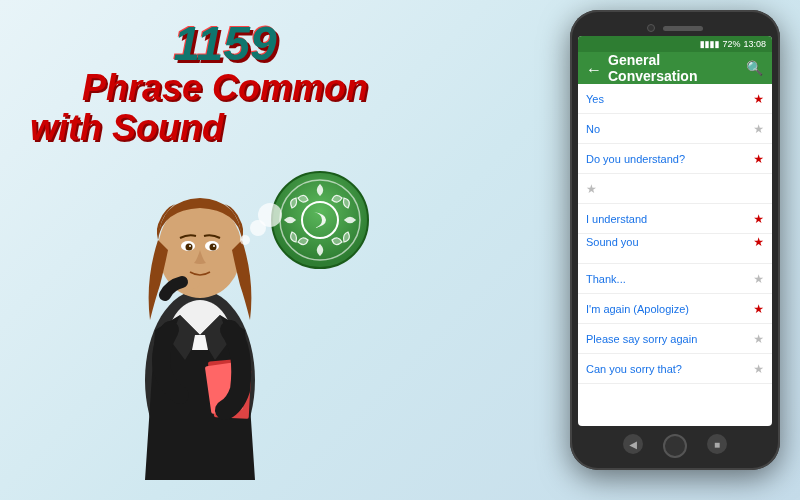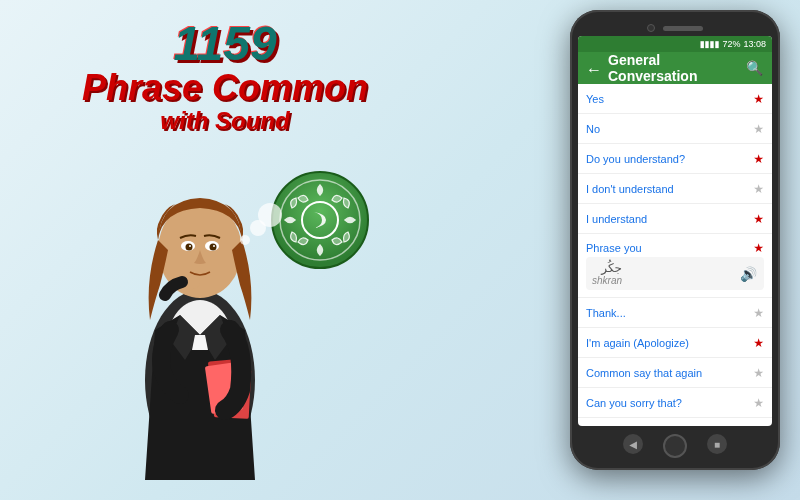--- a/index.html
+++ b/index.html
@@ -34,26 +34,26 @@
       font-size: 36px;
       font-weight: 900;
       color: #cc0000;
       text-shadow: 2px 2px 0 #8b0000;
       font-style: italic;
       text-align: center;
       line-height: 1.1;
     }
 
     .subtitle-sound {
-      font-size: 24px;
+      font-size: 36px;
       font-weight: 900;
       color: #cc0000;
       text-shadow: 2px 2px 0 #8b0000;
       font-style: italic;
-      text-align: center;
+      text-align: left;
       line-height: 1.1;
       margin-bottom: 10px;
     }
 
     
     .arabic-logo {
       position: absolute;
       left: 270px;
       top: 170px;
       width: 100px;
@@ -169,21 +169,21 @@
     
     .phrase-list {
       overflow-y: auto;
       height: calc(390px - 48px);
     }
 
     .phrase-item {
       display: flex;
       align-items: center;
       justify-content: flex-start;
-      padding: 7px 8px;
+      padding: 1px 8px;
       border-bottom: 1px solid #eee;
       min-height: 30px;
     }
 
     .phrase-item.expanded {
       flex-direction: column;
       align-items: flex-start;
     }
 
     .phrase-item.expanded .phrase-row {
@@ -393,55 +393,47 @@
           <span class="phrase-text">No</span>
           <span class="star-icon star-empty">★</span>
         </div>
 
         <div class="phrase-item">
           <span class="phrase-text">Do you understand?</span>
           <span class="star-icon star-filled">★</span>
         </div>
 
         <div class="phrase-item">
-          <span class="phrase-text">I don't understand</span>
           <span class="star-icon star-empty">★</span>
         </div>
 
         <div class="phrase-item">
           <span class="phrase-text">I understand</span>
           <span class="star-icon star-filled">★</span>
         </div>
 
         <div class="phrase-item expanded">
           <div class="phrase-row">
-            <span class="phrase-text">Phrase you</span>
+            <span class="phrase-text">Sound you</span>
             <span class="star-icon star-filled">★</span>
           </div>
-          <div class="expanded-content">
-            <div>
-              <div class="arabic-text">جكُر</div>
-              <div class="romanized-text">shkran</div>
-            </div>
-            <span class="audio-icon">🔊</span>
-          </div>
         </div>
 
         <div class="phrase-item">
           <span class="phrase-text">Thank...</span>
           <span class="star-icon star-empty">★</span>
         </div>
 
         <div class="phrase-item">
           <span class="phrase-text">I'm again (Apologize)</span>
           <span class="star-icon star-filled">★</span>
         </div>
 
         <div class="phrase-item">
-          <span class="phrase-text">Common say that again</span>
+          <span class="phrase-text">Please say sorry again</span>
           <span class="star-icon star-empty">★</span>
         </div>
 
         <div class="phrase-item">
           <span class="phrase-text">Can you sorry that?</span>
           <span class="star-icon star-empty">★</span>
         </div>
 
       </div>
     </div>

